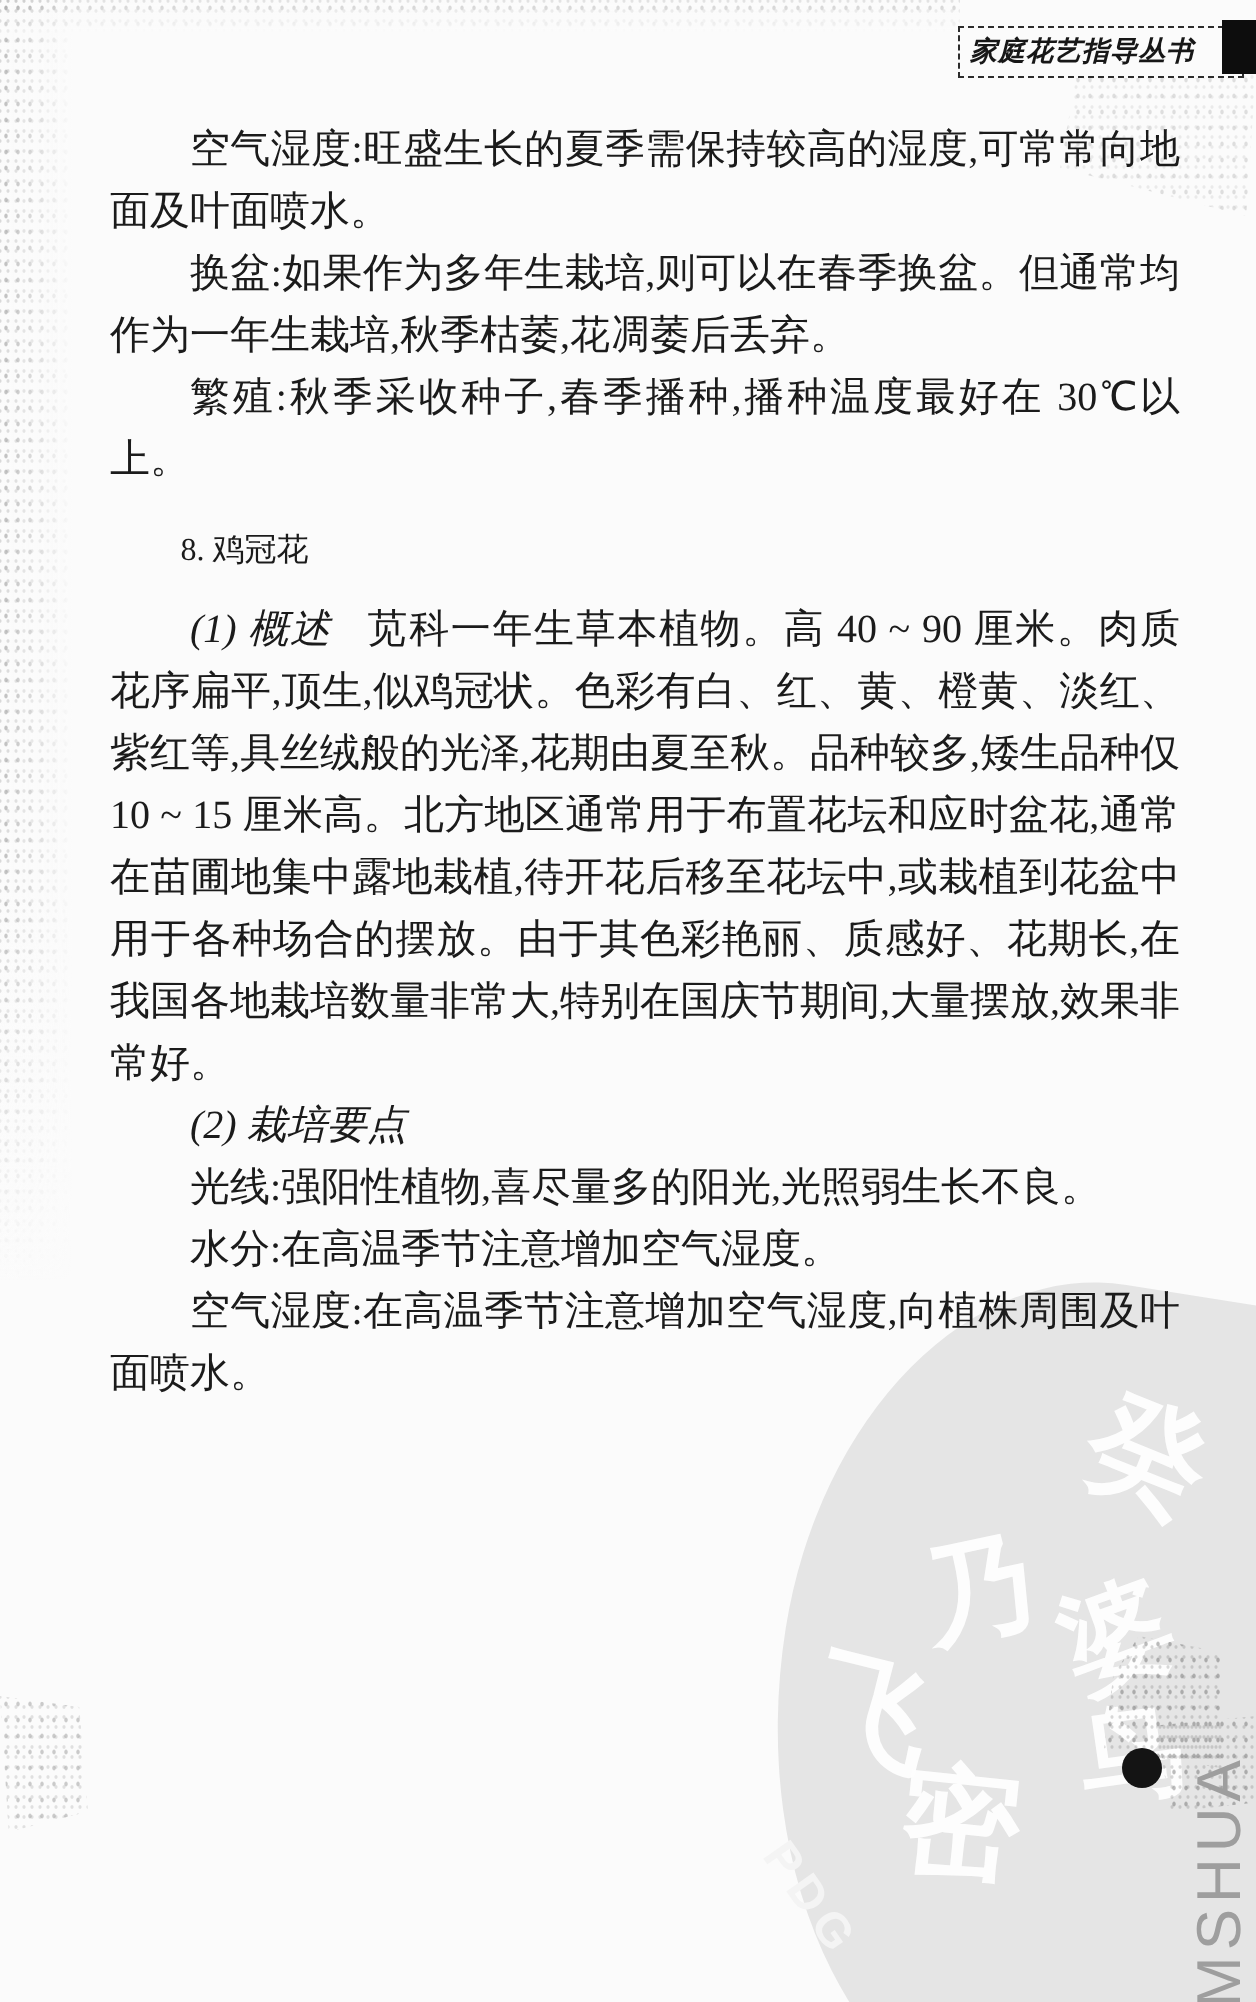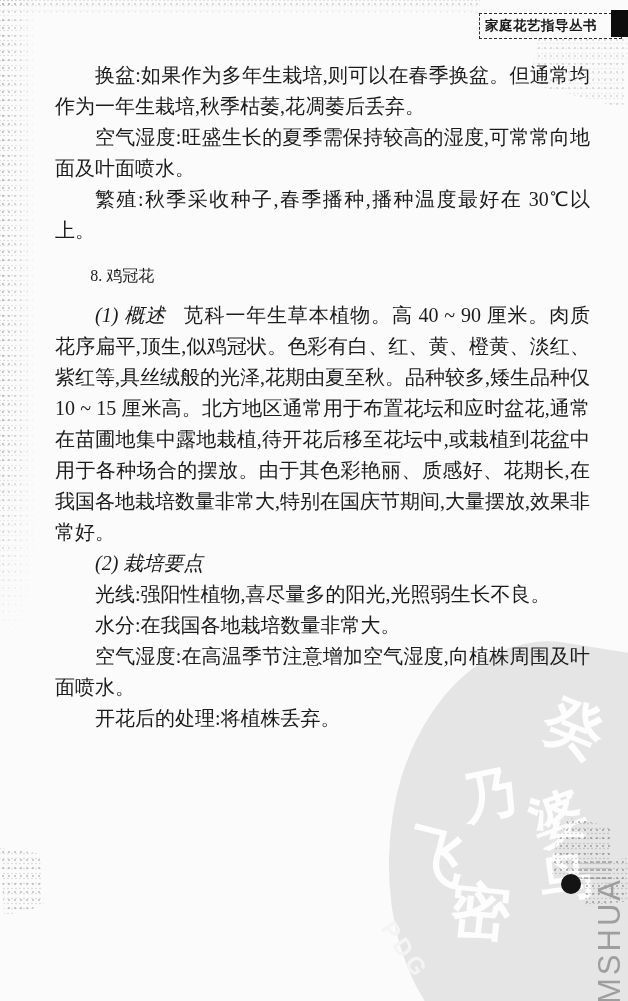--- a/index.html
+++ b/index.html
@@ -49,21 +49,21 @@
   
   .badge{
     position:absolute;left:479px;top:13px;height:24px;
     border:1.5px dashed #2c2c2c;
     display:flex;align-items:center;
     padding:0 24px 0 5px;
     background:#fbfbfb;
   }
   .badge-text{
     font-size:13.5px;font-weight:700;letter-spacing:.5px;
-    color:#171717;white-space:nowrap;
+    font-style:italic;color:#171717;white-space:nowrap;
   }
   .badge-square{
     position:absolute;right:-12px;top:-4px;
     width:22px;height:27px;background:#0d0d0d;
   }
 
   
   .content{
     position:absolute;left:55px;top:60px;width:535px;
     font-size:20px;line-height:31px;
@@ -139,33 +139,32 @@
   <span class="seal" style="left:450px;top:872px;font-size:60px;transform:rotate(6deg);">密</span>
   <span class="seal" style="left:540px;top:842px;font-size:52px;transform:rotate(-8deg);">鸟</span>
   <span class="pdg">PDG</span>
 
   <div class="badge">
     <span class="badge-text">家庭花艺指导丛书</span>
     <span class="badge-square"></span>
   </div>
 
   <div class="content">
+    <p class="para">空气湿度:旺盛生长的夏季需保持较高的湿度,可常常向地面及叶面喷水。</p>
     <p class="para">换盆:如果作为多年生栽培,则可以在春季换盆。但通常均作为一年生栽培,秋季枯萎,花凋萎后丢弃。</p>
-    <p class="para">空气湿度:旺盛生长的夏季需保持较高的湿度,可常常向地面及叶面喷水。</p>
     <p class="para">繁殖:秋季采收种子,春季播种,播种温度最好在 30℃以上。</p>
 
     <h2 class="heading">8. 鸡冠花</h2>
 
     <p class="para"><span class="kai lead">(1) 概述</span><span>苋科一年生草本植物。高 40 ~ 90 厘米。肉质花序扁平,顶生,似鸡冠状。色彩有白、红、黄、橙黄、淡红、紫红等,具丝绒般的光泽,花期由夏至秋。品种较多,矮生品种仅 10 ~ 15 厘米高。北方地区通常用于布置花坛和应时盆花,通常在苗圃地集中露地栽植,待开花后移至花坛中,或栽植到花盆中用于各种场合的摆放。由于其色彩艳丽、质感好、花期长,在我国各地栽培数量非常大,特别在国庆节期间,大量摆放,效果非常好。</span></p>
 
     <p class="para kai">(2) 栽培要点</p>
     <p class="para">光线:强阳性植物,喜尽量多的阳光,光照弱生长不良。</p>
-    <p class="para">水分:在我国各地栽培数量非常大。</p>
+    <p class="para">水分:在高温季节注意增加空气湿度。</p>
     <p class="para">空气湿度:在高温季节注意增加空气湿度,向植株周围及叶面喷水。</p>
-    <p class="para">开花后的处理:将植株丢弃。</p>
   </div>
 
   <div class="corner-noise-a speckle"></div>
   <div class="corner-noise-b speckle"></div>
   <div class="black-dot"></div>
   <div class="mshua">MSHUA</div>
 
 </div>
 
 </body></html>

